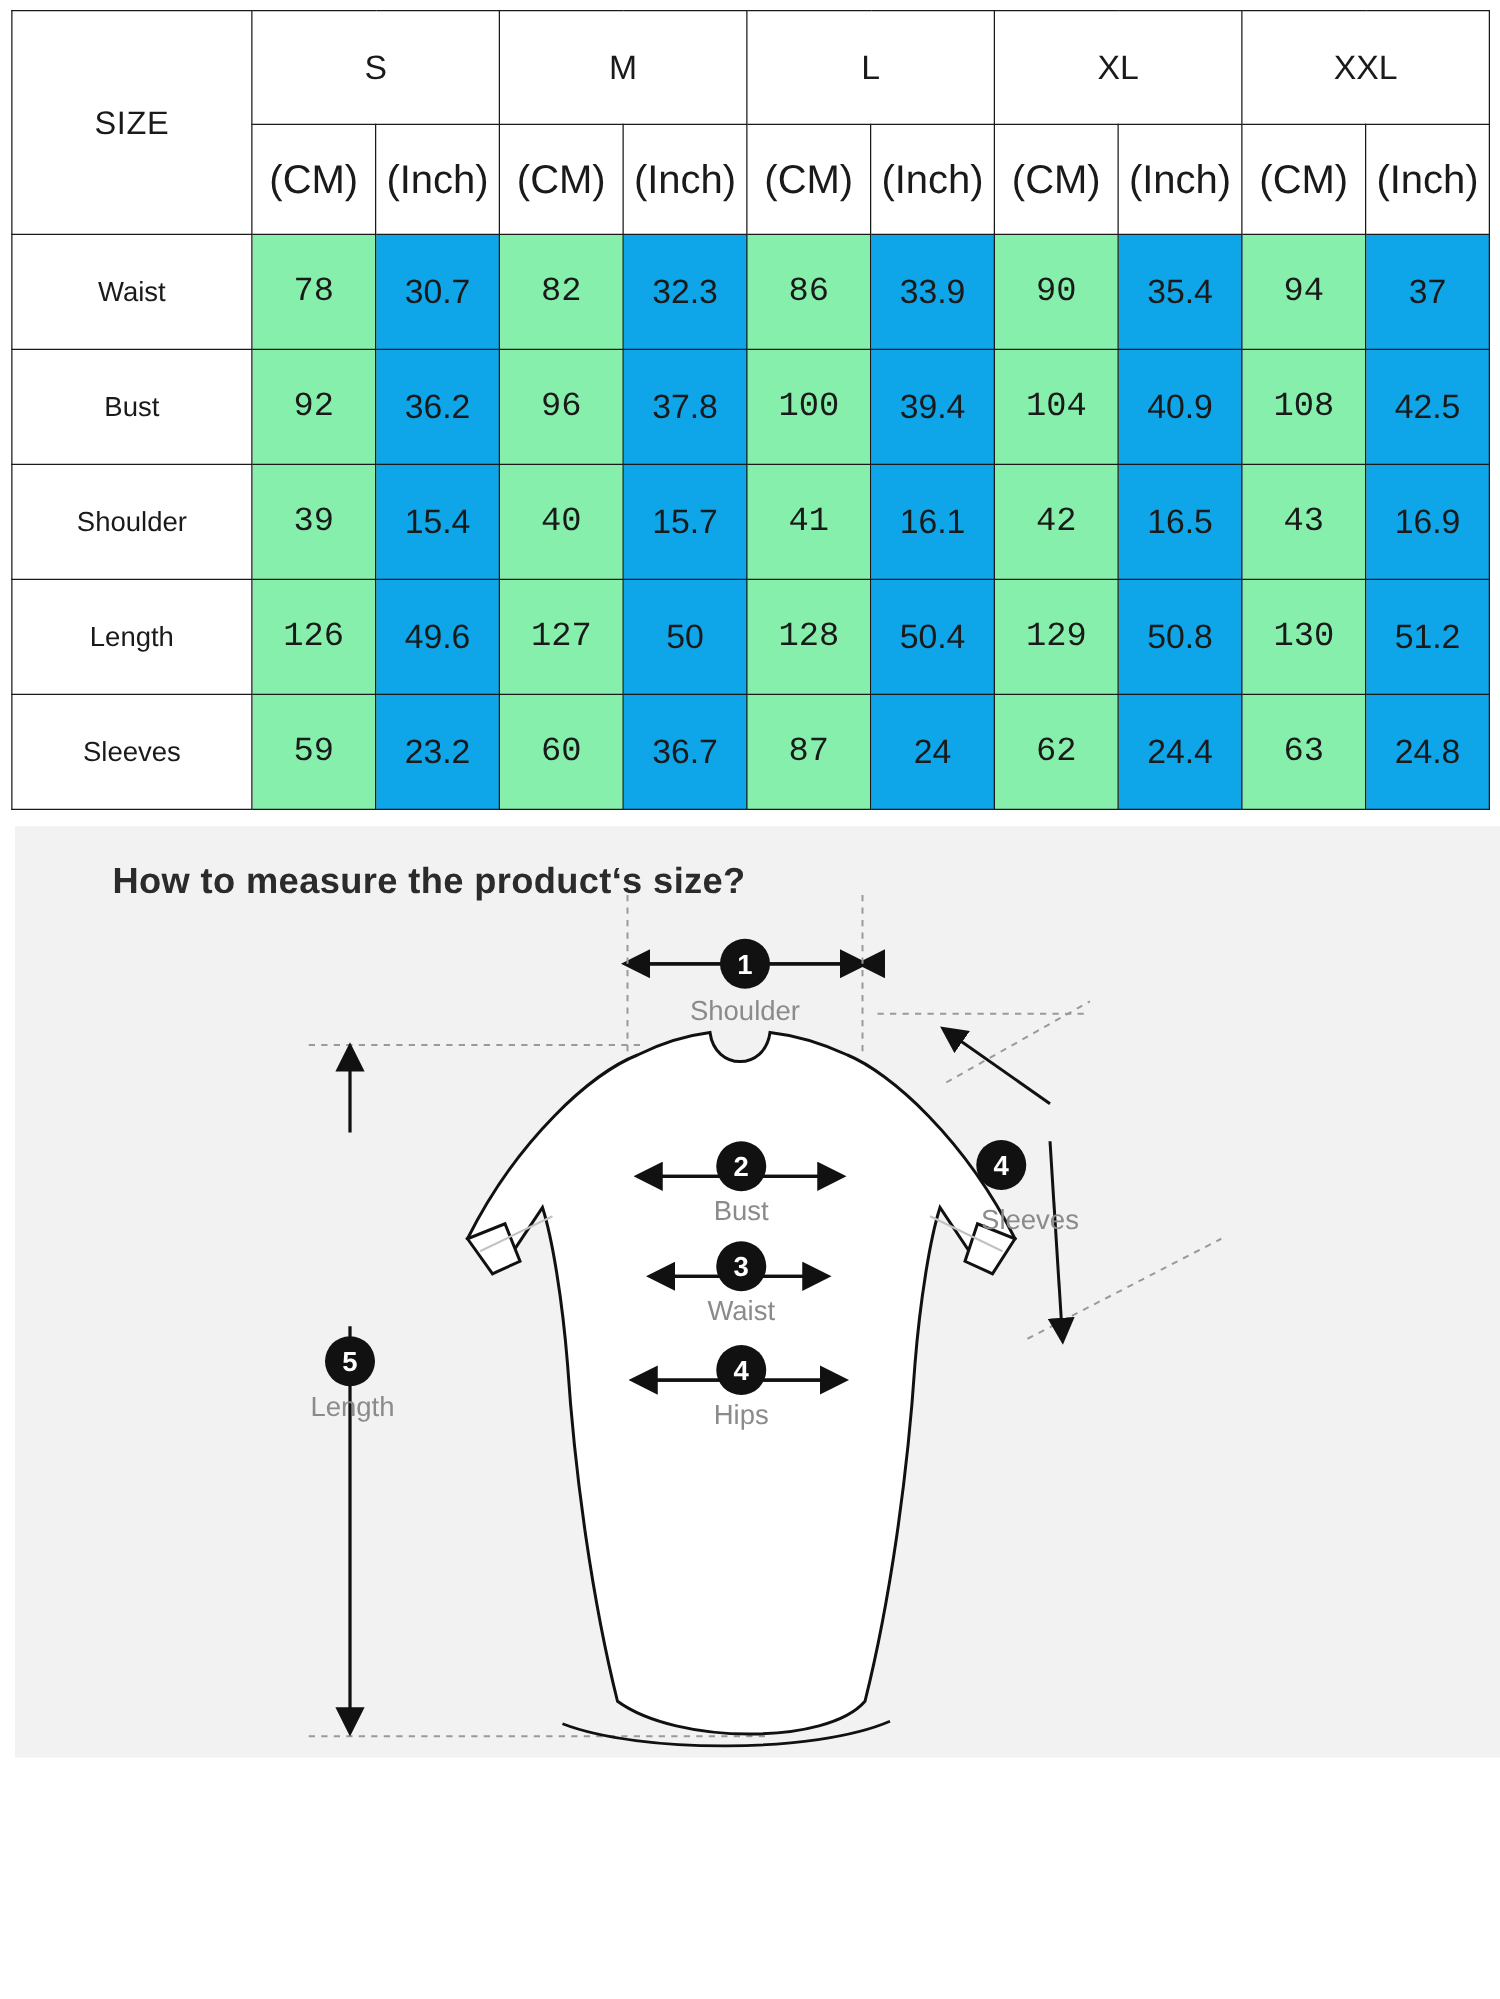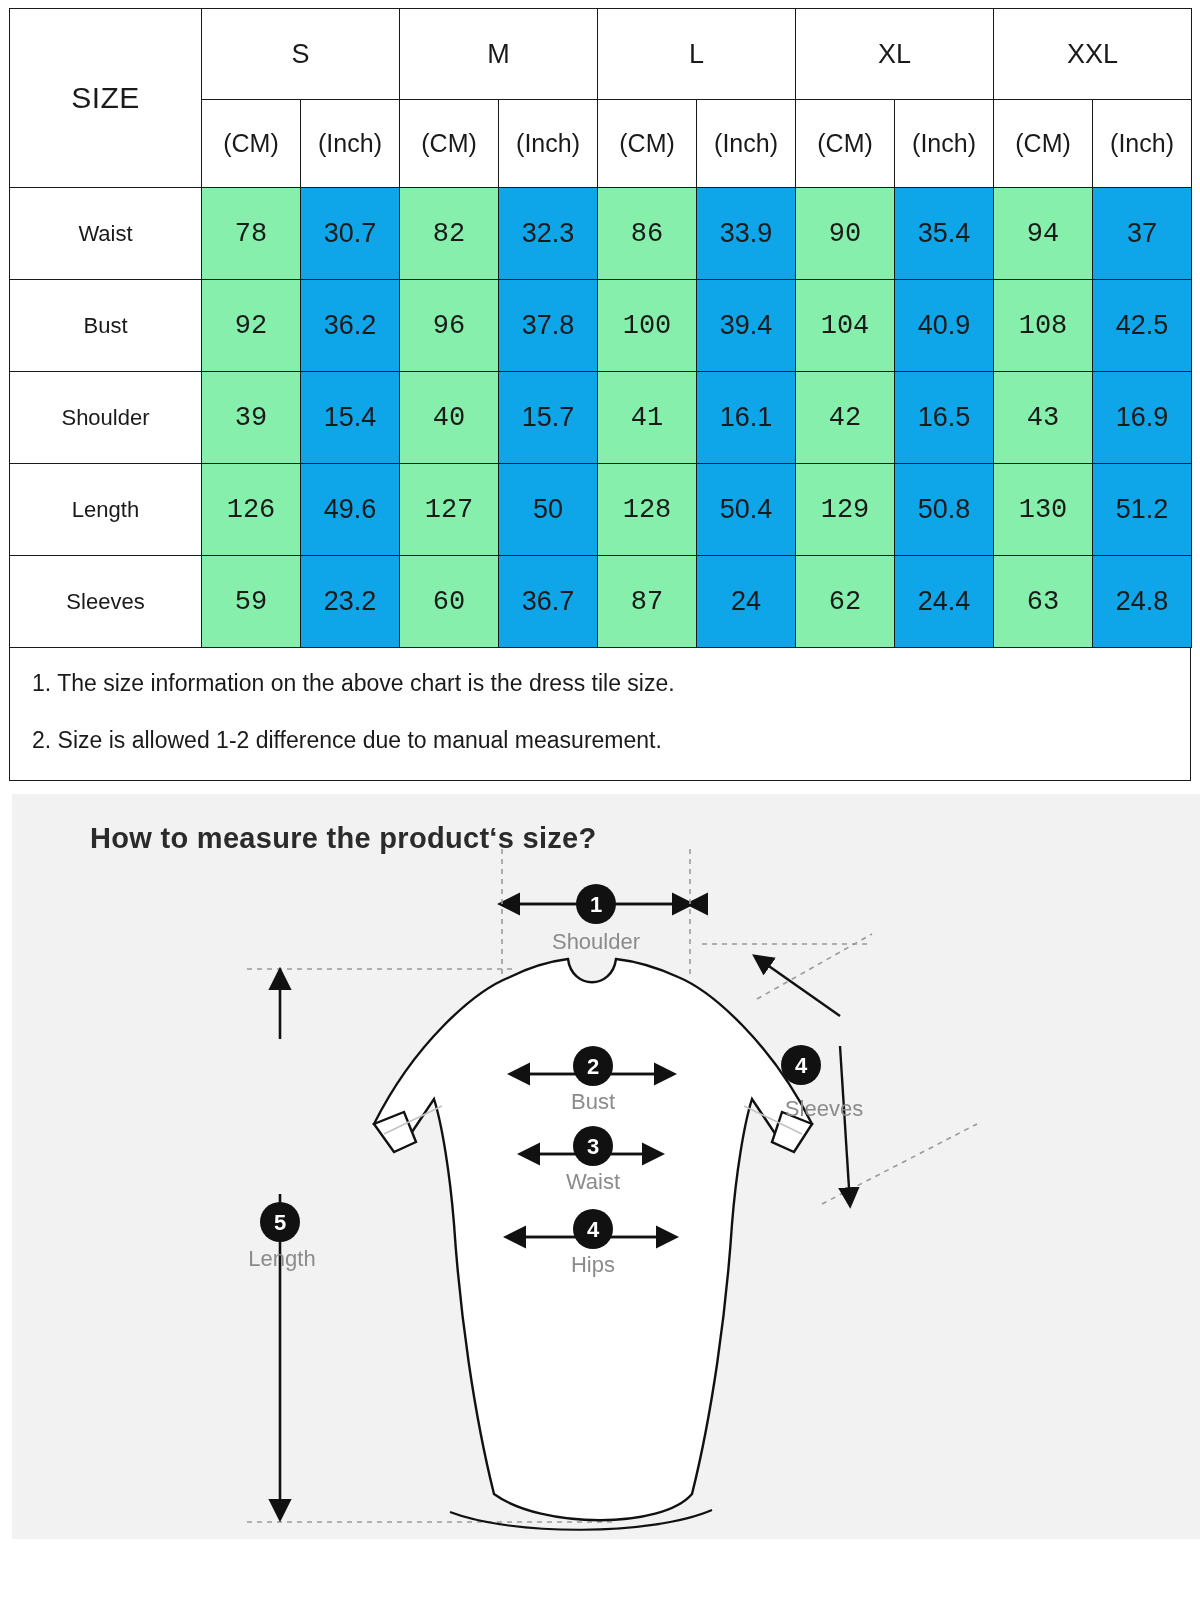--- a/index.html
+++ b/index.html
@@ -35,30 +35,30 @@
     border: 1px solid #1a1a1a;
     text-align: center;
     vertical-align: middle;
     font-weight: normal;
     padding: 0;
   }
   .col-label { width: 192px; }
   .col-unit  { width: 99px; }
 
   .size-head-label {
-    font-size: 30px;
+    font-size: 26px;
     font-weight: bold;
     letter-spacing: .5px;
   }
   .size-name {
     font-size: 27px;
     height: 90px;
   }
   .unit-cell {
-    font-size: 25px;
+    font-size: 32px;
     height: 87px;
   }
   .row-label {
     font-size: 22px;
     font-weight: bold;
     height: 91px;
   }
   .val {
     font-size: 27px;
   }
@@ -220,24 +220,20 @@
           <td class="val cm">87</td>
           <td class="val inch">24</td>
           <td class="val cm">62</td>
           <td class="val inch">24.4</td>
           <td class="val cm">63</td>
           <td class="val inch">24.8</td>
         </tr>
       </tbody>
     </table>
 
-    <div class="notes">
-      <p>1. The size information on the above chart is the dress tile size.</p>
-      <p>2. Size is allowed 1-2 difference due to manual measurement.</p>
-    </div>
   </div>
 
   <div class="measure-panel">
     <div class="measure-title">How to measure the product‘s size?</div>
 
     <svg class="measure-svg" width="1200" height="745" viewBox="0 0 1200 745">
       <defs>
         <marker id="ah" markerWidth="9" markerHeight="9" refX="7" refY="4.5" orient="auto">
           <path d="M0,0 L9,4.5 L0,9 z" fill="#111"></path>
         </marker>

